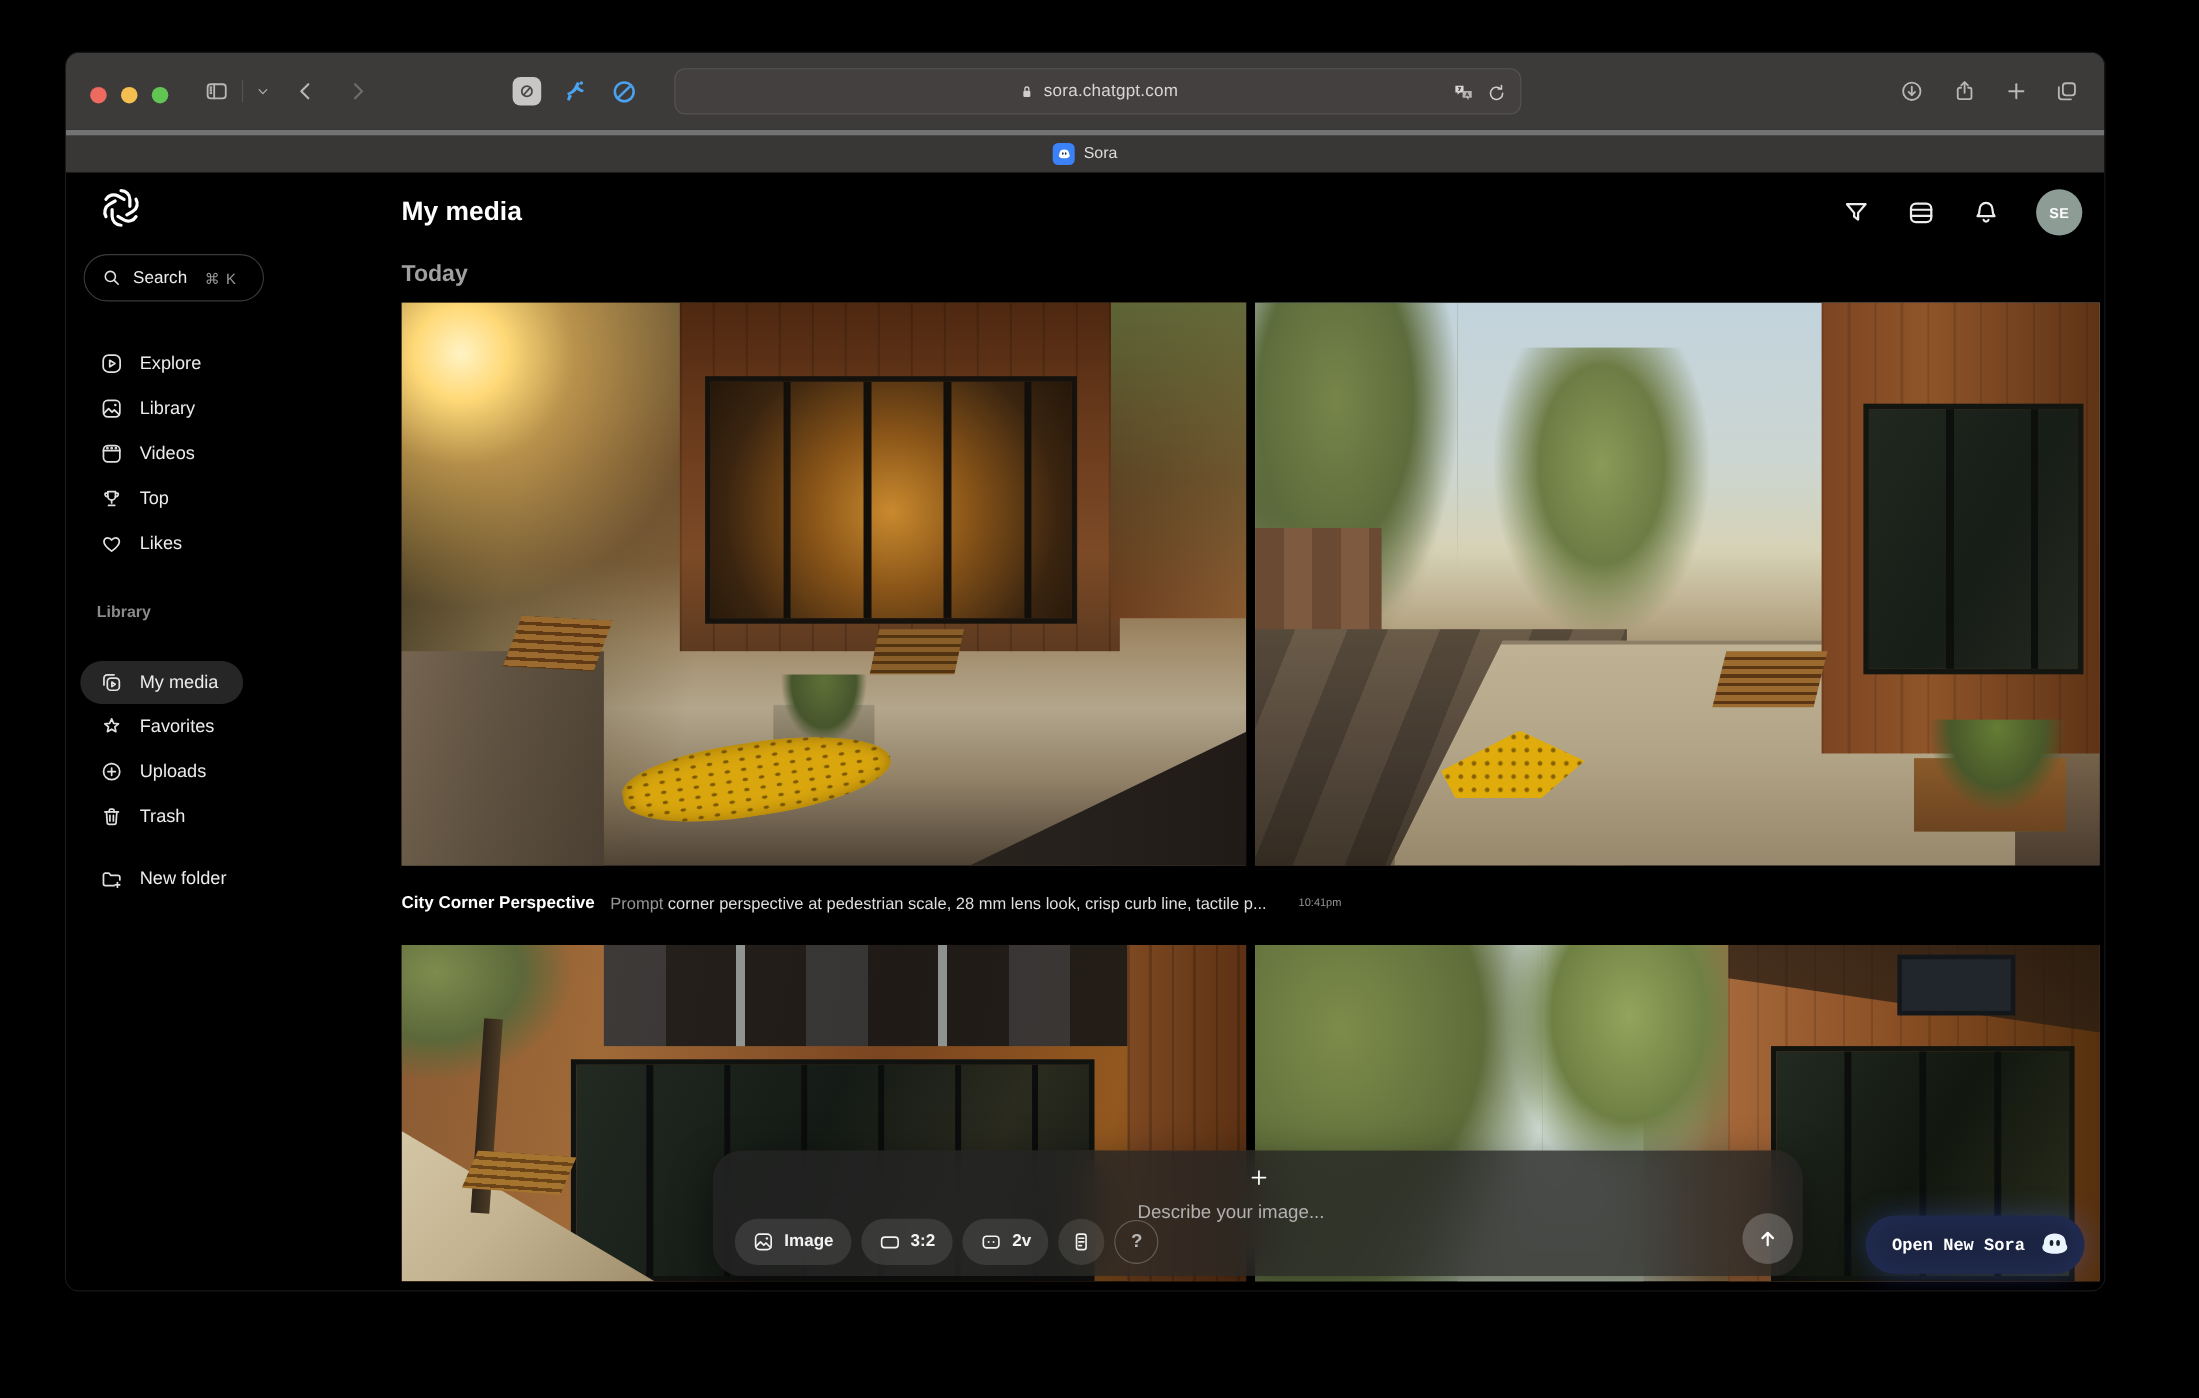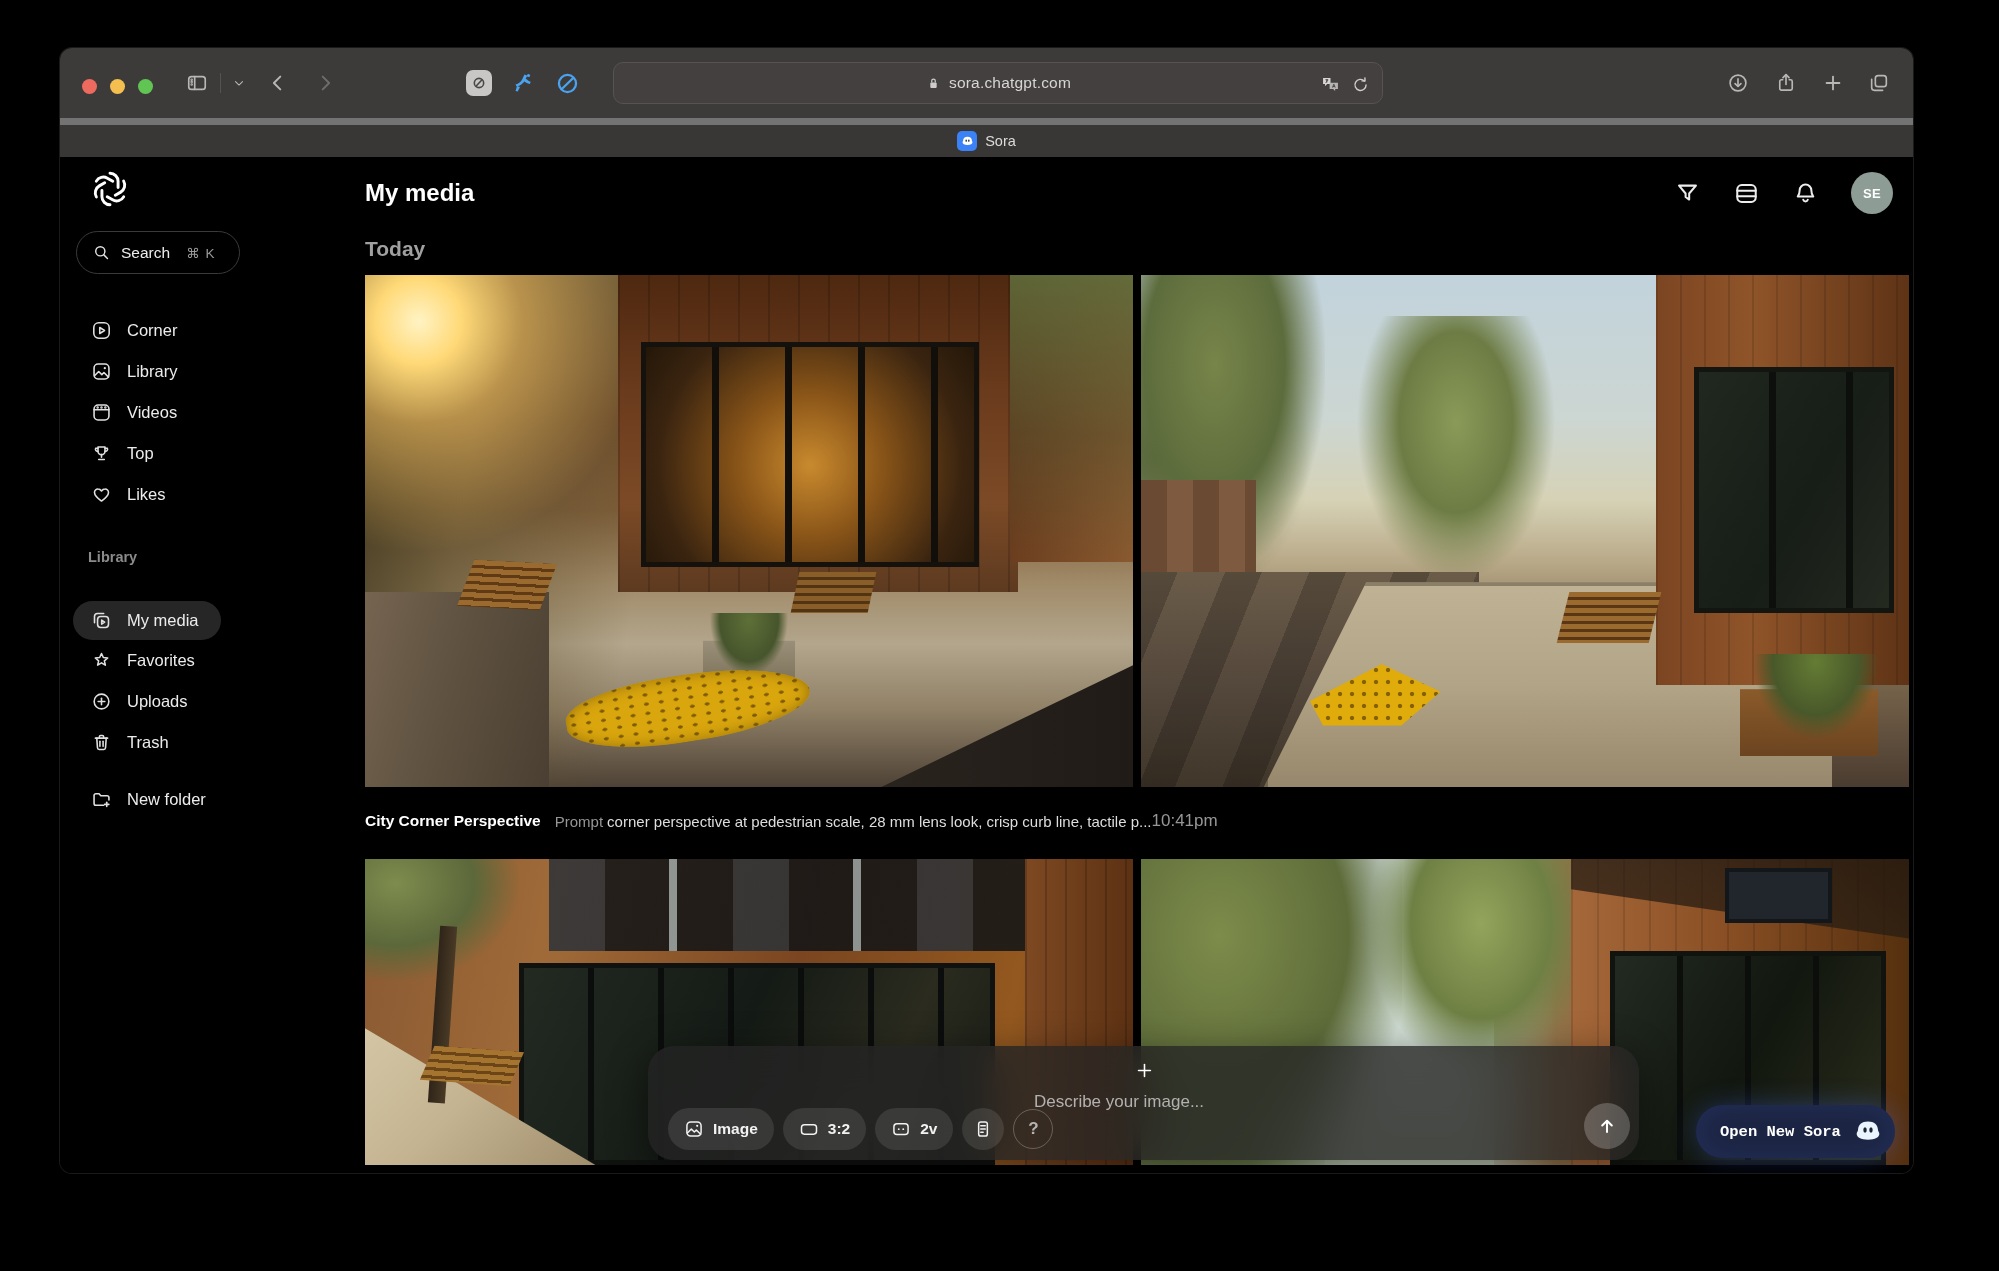--- a/index.html
+++ b/index.html
@@ -15,21 +15,21 @@
   .light { width:15px; height:15px; border-radius:50%; }
   .tbtn { position:absolute; top:22px; width:26px; height:26px; color:#b9b7b5; display:flex; align-items:center; justify-content:center; }
   .tbtn svg { width:22px; height:22px; }
   .tbtn.dim { color:#6f6d6b; }
   .tdivider { position:absolute; left:160px; top:25px; width:1px; height:20px; background:#555250; }
   .extbtn { position:absolute; top:20px; width:30px; height:30px; display:flex; align-items:center; justify-content:center; }
   .urlbar { position:absolute; left:553px; top:14px; width:770px; height:42px; background:#43403f;
             border:1px solid #565351; border-radius:10px; display:flex; align-items:center; justify-content:center; color:#d8d6d4; }
   .urlbar .domain { font-size:15.5px; letter-spacing:.2px; margin-left:7px; }
   .url-right { position:absolute; right:12px; top:0; height:42px; display:flex; align-items:center; gap:10px; color:#cfcdcb; }
-  .tabstrip { height:39px; background:#393736; border-top:7px solid #737373; display:flex; align-items:center; justify-content:center; gap:8px; }
+  .tabstrip { height:39px; background:#393736; border-top:5px solid #737373; display:flex; align-items:center; justify-content:center; gap:8px; }
   .tabstrip .tabtitle { color:#dddbd9; font-size:14.5px; }
   .favicon { width:20px; height:20px; border-radius:5px; background:linear-gradient(180deg,#5b9cf5,#2f66d8); display:flex; align-items:center; justify-content:center; }
   .favicon svg { width:15px; height:15px; }
 
   
   .app { position:relative; height:1016px; background:#000; display:flex; }
 
   
   .sidebar { width:305px; flex:0 0 305px; padding:10px 16px 0 0; color:#ececec; }
   .logo { margin:0 0 0 28px; width:44px; height:44px; color:#fff; }
@@ -167,21 +167,21 @@
       background: repeating-linear-gradient(90deg, transparent 0 62px, #0c0e0c 62px 68px),
                   linear-gradient(120deg, #222a21 0%, #12170f 50%, #2a2d1c 100%);
       border:5px solid #11130f; }
   .pD-winup { right:10%; top:3%; width:14%; height:18%; background:#20262c; border:4px solid #14171a; }
 
   
   .caption { display:flex; align-items:center; margin-top:22px; height:24px; }
   .cap-title { font-size:15.5px; font-weight:700; color:#fff; }
   .cap-promptlabel { margin-left:14px; font-size:15px; color:#969696; }
   .cap-text { margin-left:4px; font-size:15px; color:#dedede; max-width:690px; white-space:nowrap; overflow:hidden; }
-  .cap-time { font-size:17px; color:#969696; }
+  .cap-time { margin-left:29px; font-size:10px; color:#969696; }
 
   
   .promptbar { position:absolute; left:588px; top:998px; width:991px; height:114px; border-radius:26px;
                background:rgba(36,36,36,.78); backdrop-filter:blur(22px); -webkit-backdrop-filter:blur(22px);
                box-shadow:0 10px 40px rgba(0,0,0,.45); padding:15px 18px 12px 20px; z-index:5; }
   .pb-row1 { display:flex; align-items:center; gap:12px; height:36px;flex-direction:column; }
   .pb-plus { width:26px; height:26px; color:#fff; display:flex; align-items:center; justify-content:center; cursor:pointer; }
   .pb-plus svg { width:19px; height:19px; }
   .pb-input { flex:1; background:transparent; border:none; outline:none; color:#fff; font-size:17px; font-family:"Liberation Sans", sans-serif; }
   .pb-input::placeholder { color:#b3b1af; }
@@ -354,21 +354,21 @@
           <span class="slabel">Search</span>
           <span class="skey">⌘ K</span>
         </div>
 
         <div class="nav">
           <div class="navitem">
             <svg class="stroke" viewBox="0 0 24 24">
                 <rect x="3.2" y="3.2" width="17.6" height="17.6" rx="5.6"></rect>
                 <path d="M10 8.6l5.4 3.4-5.4 3.4z"></path>
               </svg>
-            <span>Corner</span>
+            <span>Explore</span>
           </div>
           <div class="navitem">
             <svg class="stroke" viewBox="0 0 24 24">
                 <rect x="3.5" y="3.5" width="17" height="17" rx="4.5"></rect>
                 <circle cx="15.8" cy="8.2" r="1.3" fill="currentColor" stroke="none"></circle>
                 <path d="M4 16.8l4.8-4.8 3.6 3.6 2.4-2.4 5.2 5.2"></path>
               </svg>
             <span>Library</span>
           </div>
           <div class="navitem">

